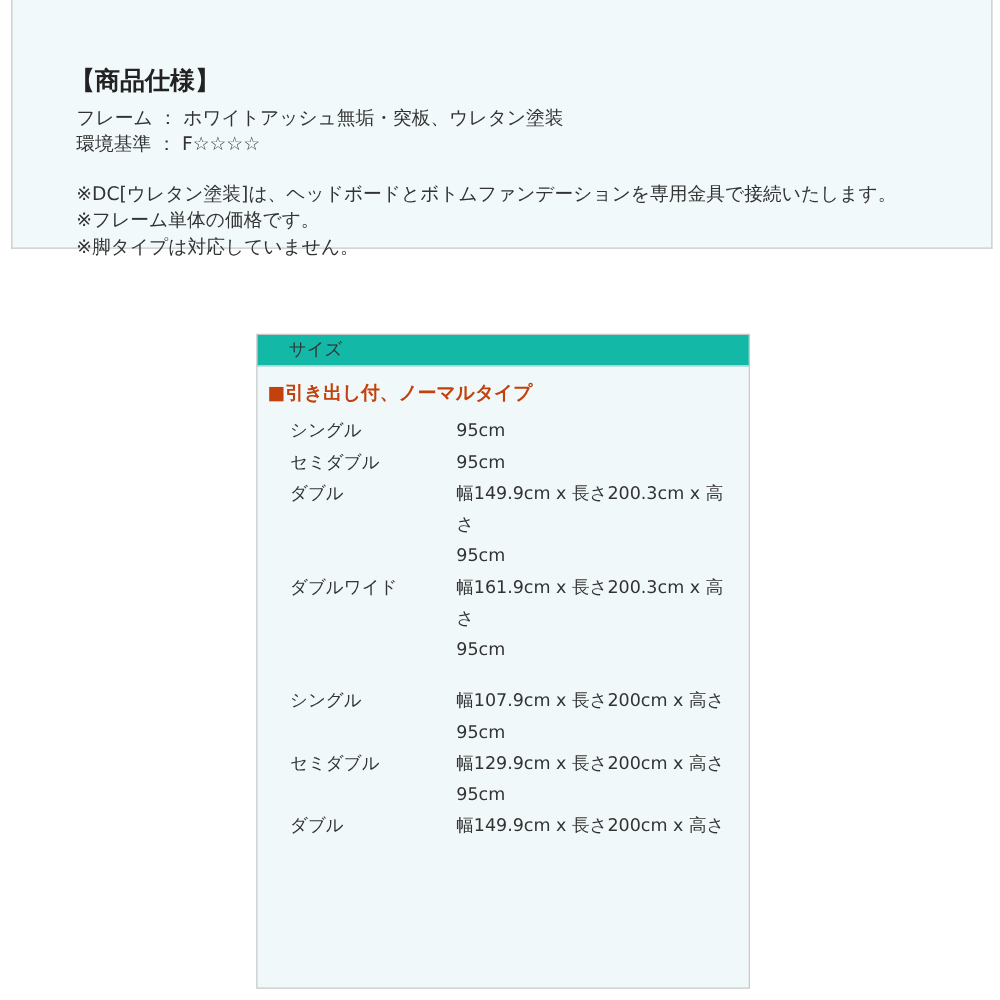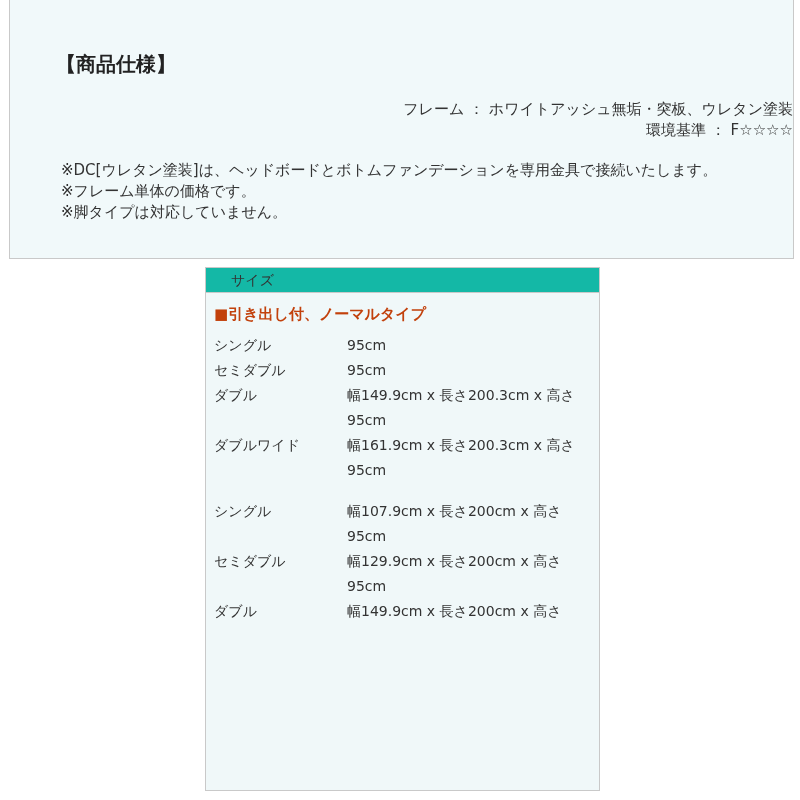--- a/index.html
+++ b/index.html
@@ -12,38 +12,37 @@
     color: #333333;
     position: relative;
   }
 
   
   .spec-panel {
     position: absolute;
     left: 9px;
     top: 0;
     width: 785px;
-    height: 259px;
+    height: 199px;
     box-sizing: border-box;
     background: #f1f9fa;
     border: 1px solid #c9c9c9;
     border-top: none;
   }
   .spec-title {
     margin: 50px 0 0 46px;
     font-size: 20px;
     line-height: 28px;
     font-weight: bold;
     color: #222222;
   }
   .spec-lines {
-    margin: 21px 0 0 51px;
+    margin: 6px 0 0 51px;
     font-size: 15px;
     line-height: 21px;
-    text-align: right;
   }
   .spec-notes {
     margin: 19px 0 0 51px;
     font-size: 15px;
     line-height: 21px;
   }
 
   
   .size-table {
     position: absolute;
@@ -75,20 +74,21 @@
     font-weight: bold;
     color: #c2410c;
     margin-bottom: 8px;
   }
   .size-row {
     display: flex;
     font-size: 14px;
     line-height: 25px;
   }
   .size-row-name {
+    margin-left: 18px;
     width: 133px;
     flex-shrink: 0;
     font-family: Liberation Serif, serif;
   }
   .size-row-dims {
     flex: 1;
     min-width: 0;
   }
 </style>
 </head>

